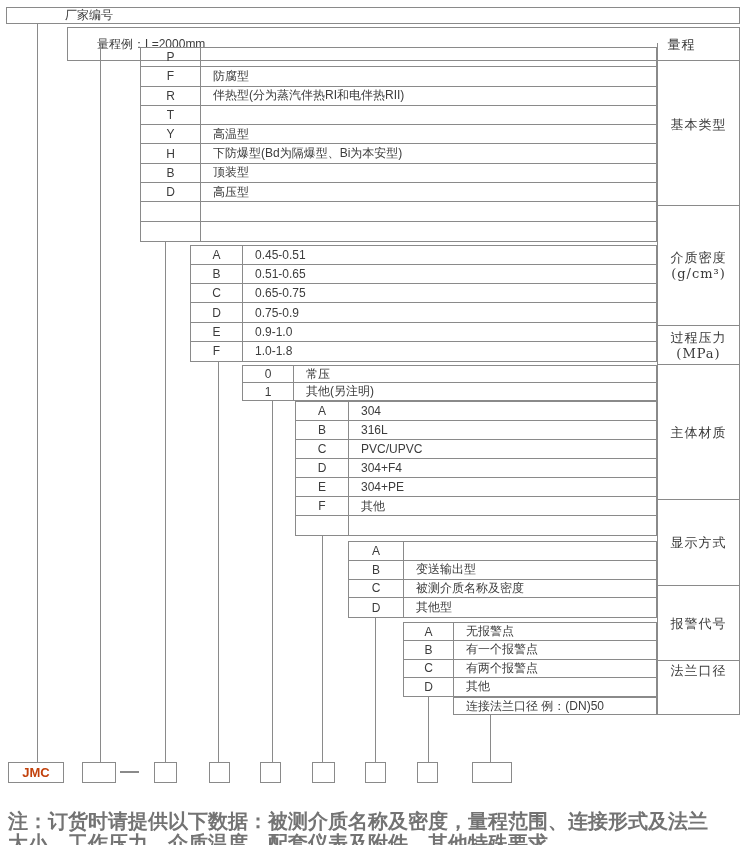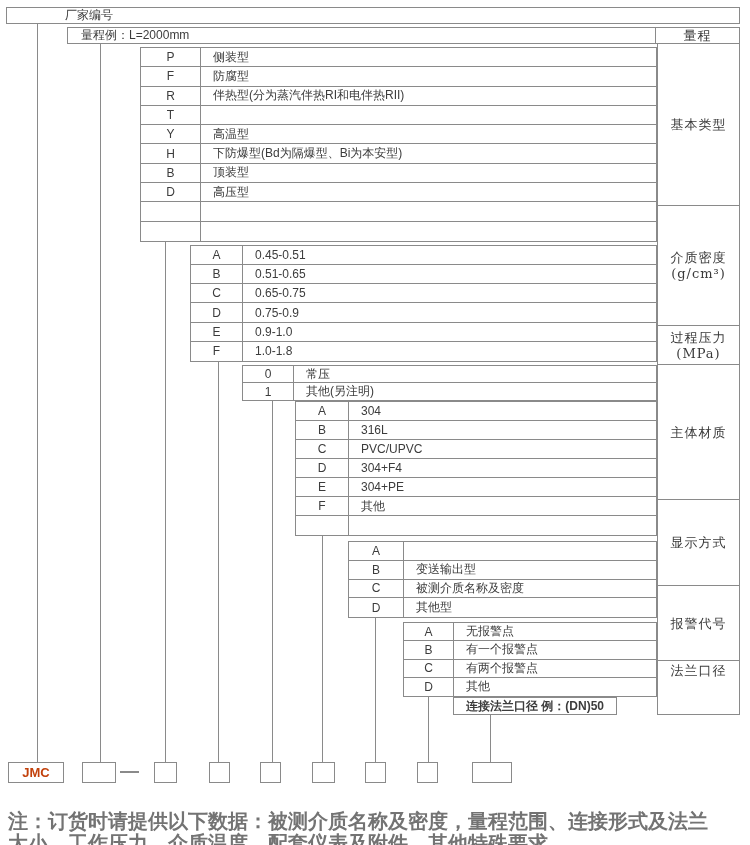--- a/index.html
+++ b/index.html
@@ -7,21 +7,21 @@
     --txt:#3c3c3c;
   }
   html,body{margin:0;padding:0;background:#ffffff;}
   .stage{
     position:relative;width:750px;height:845px;background:#ffffff;overflow:hidden;
     font-family:"Liberation Sans",sans-serif;color:var(--txt);
   }
   
   .hbox{position:absolute;box-sizing:border-box;border:1px solid var(--line);display:flex;align-items:center;font-size:12px;}
   .top-box{left:6px;top:7px;width:734px;height:17px;padding-left:58px;}
-  .range-row{left:67px;top:27px;width:673px;height:17px;padding:0;}
+  .range-row{left:67px;top:27px;width:673px;height:17px;padding:16px;}
   .range-row .rv{flex:1;padding-left:13px;}
   .range-row .rl{width:83px;height:100%;border-left:1px solid var(--line);display:flex;align-items:center;justify-content:center;}
   
   .label-col{position:absolute;left:657px;top:43px;width:83px;height:672px;box-sizing:border-box;
     border-left:1px solid var(--line);border-right:1px solid var(--line);border-bottom:1px solid var(--line);
     display:flex;flex-direction:column;}
   .lbl-sec{box-sizing:border-box;border-bottom:1px solid var(--line);display:flex;flex-direction:column;align-items:center;justify-content:center;gap:1px;}
   .lbl-sec:last-child{border-bottom:none;}
   .lbl, .lbl-sec span{font-family:"DejaVu Serif","Liberation Serif",serif;font-size:13px;letter-spacing:1px;color:#3a3a3a;line-height:15px;}
   
@@ -74,21 +74,20 @@
       <span>报警代号</span>
     </div>
     <div class="lbl-sec" style="height:18px">
       <span>法兰口径</span>
     </div>
   </div>
 
   <div class="tbl" style="left:140px;top:47px;width:517px;height:195px;grid-template-rows:repeat(10,1fr);">
     <div class="trow">
         <div class="tcode" style="width:60px">P</div>
-        <div class="tdesc">侧装型</div>
       </div>
     <div class="trow">
         <div class="tcode" style="width:60px">F</div>
         <div class="tdesc">防腐型</div>
       </div>
     <div class="trow">
         <div class="tcode" style="width:60px">R</div>
         <div class="tdesc">伴热型(分为蒸汽伴热RI和电伴热RII)</div>
       </div>
     <div class="trow">
@@ -219,21 +218,21 @@
     <div class="trow">
         <div class="tcode" style="width:50px">C</div>
         <div class="tdesc">有两个报警点</div>
       </div>
     <div class="trow">
         <div class="tcode" style="width:50px">D</div>
         <div class="tdesc">其他</div>
       </div>
   </div>
 
-  <div class="tbl" style="left:453px;top:697px;width:164px;height:18px;grid-template-rows:1fr;font-weight:bold;">
+  <div class="tbl" style="left:453px;top:697px;width:204px;height:18px;grid-template-rows:1fr;">
     <div class="trow">
         <div class="tdesc">连接法兰口径 例：(DN)50</div>
       </div>
   </div>
 
   <div class="vline" style="left:37px;top:23px;height:739px"></div>
   <div class="vline" style="left:100px;top:43px;height:719px"></div>
   <div class="vline" style="left:165px;top:241px;height:521px"></div>
   <div class="vline" style="left:218px;top:361px;height:401px"></div>
   <div class="vline" style="left:272px;top:400px;height:362px"></div>

